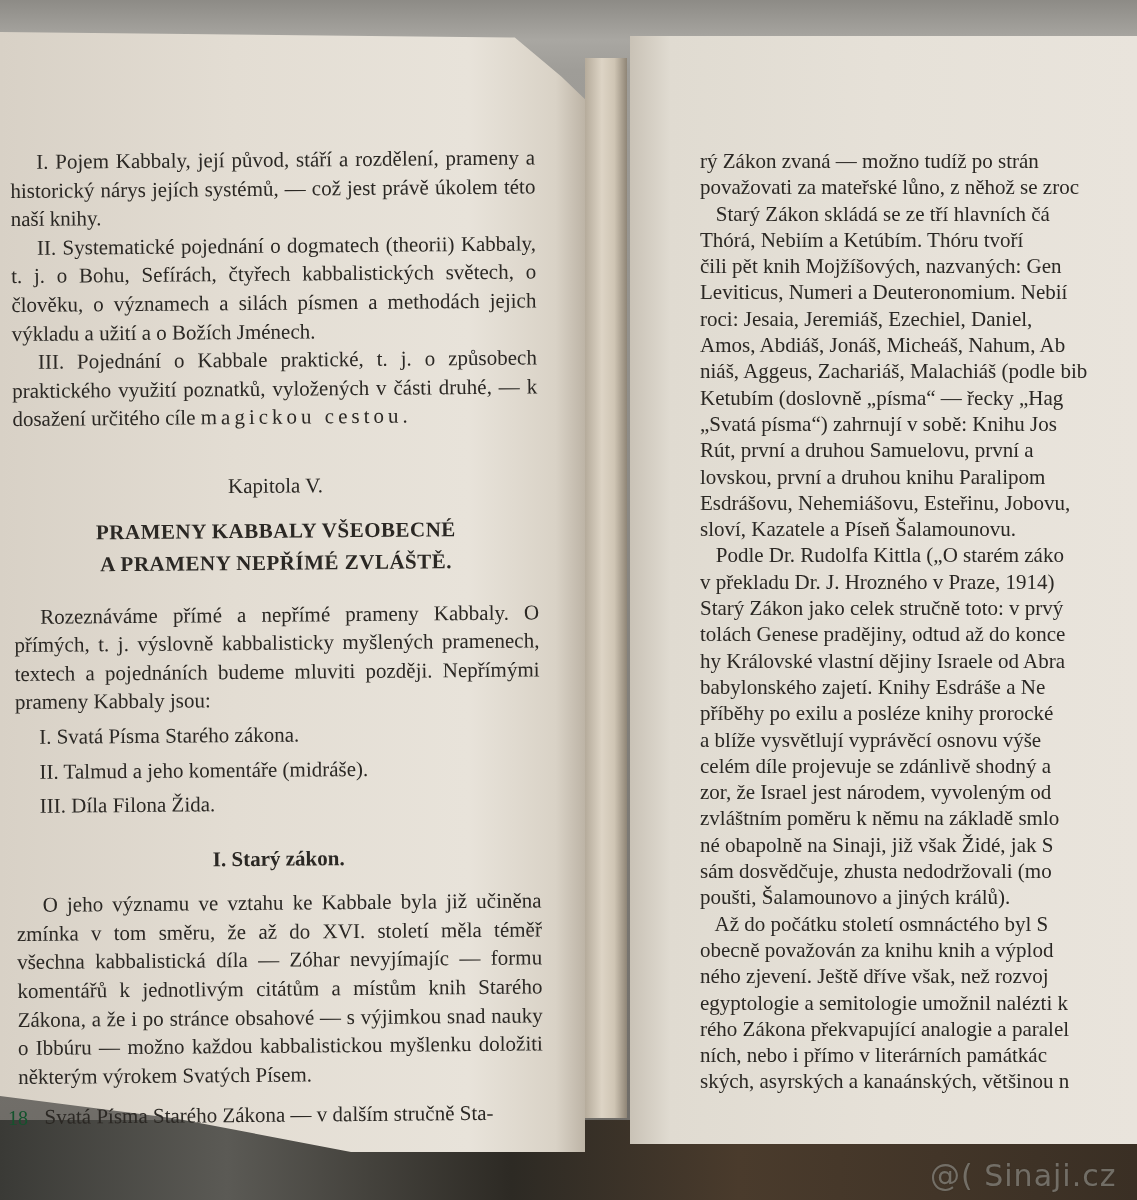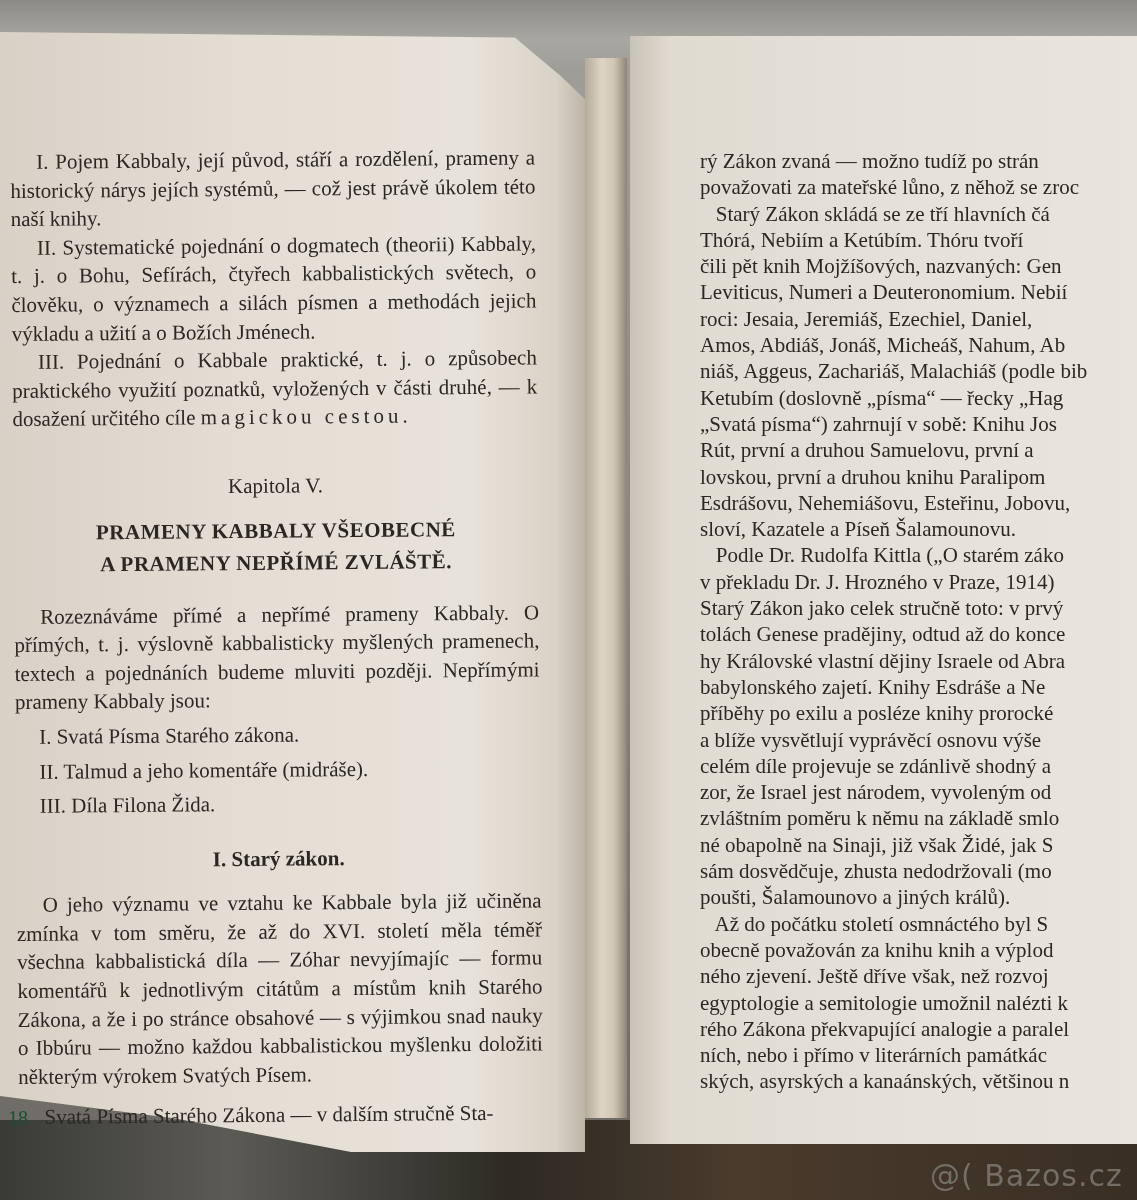--- a/index.html
+++ b/index.html
@@ -107,13 +107,13 @@
     <span class="line" style="white-space: pre;">poušti, Šalamounovo a jiných králů).</span>
     <span class="line" style="white-space: pre;">   Až do počátku století osmnáctého byl S</span>
     <span class="line" style="white-space: pre;">obecně považován za knihu knih a výplod </span>
     <span class="line" style="white-space: pre;">ného zjevení. Ještě dříve však, než rozvoj</span>
     <span class="line" style="white-space: pre;">egyptologie a semitologie umožnil nalézti k</span>
     <span class="line" style="white-space: pre;">rého Zákona překvapující analogie a paralel</span>
     <span class="line" style="white-space: pre;">ních, nebo i přímo v literárních památkác</span>
     <span class="line" style="white-space: pre;">ských, asyrských a kanaánských, většinou n</span>
   </div>
 
-<div class="watermark">@( Bazos.cz</div>
+<div class="watermark">@( Sinaji.cz</div>
 
 </body></html>

